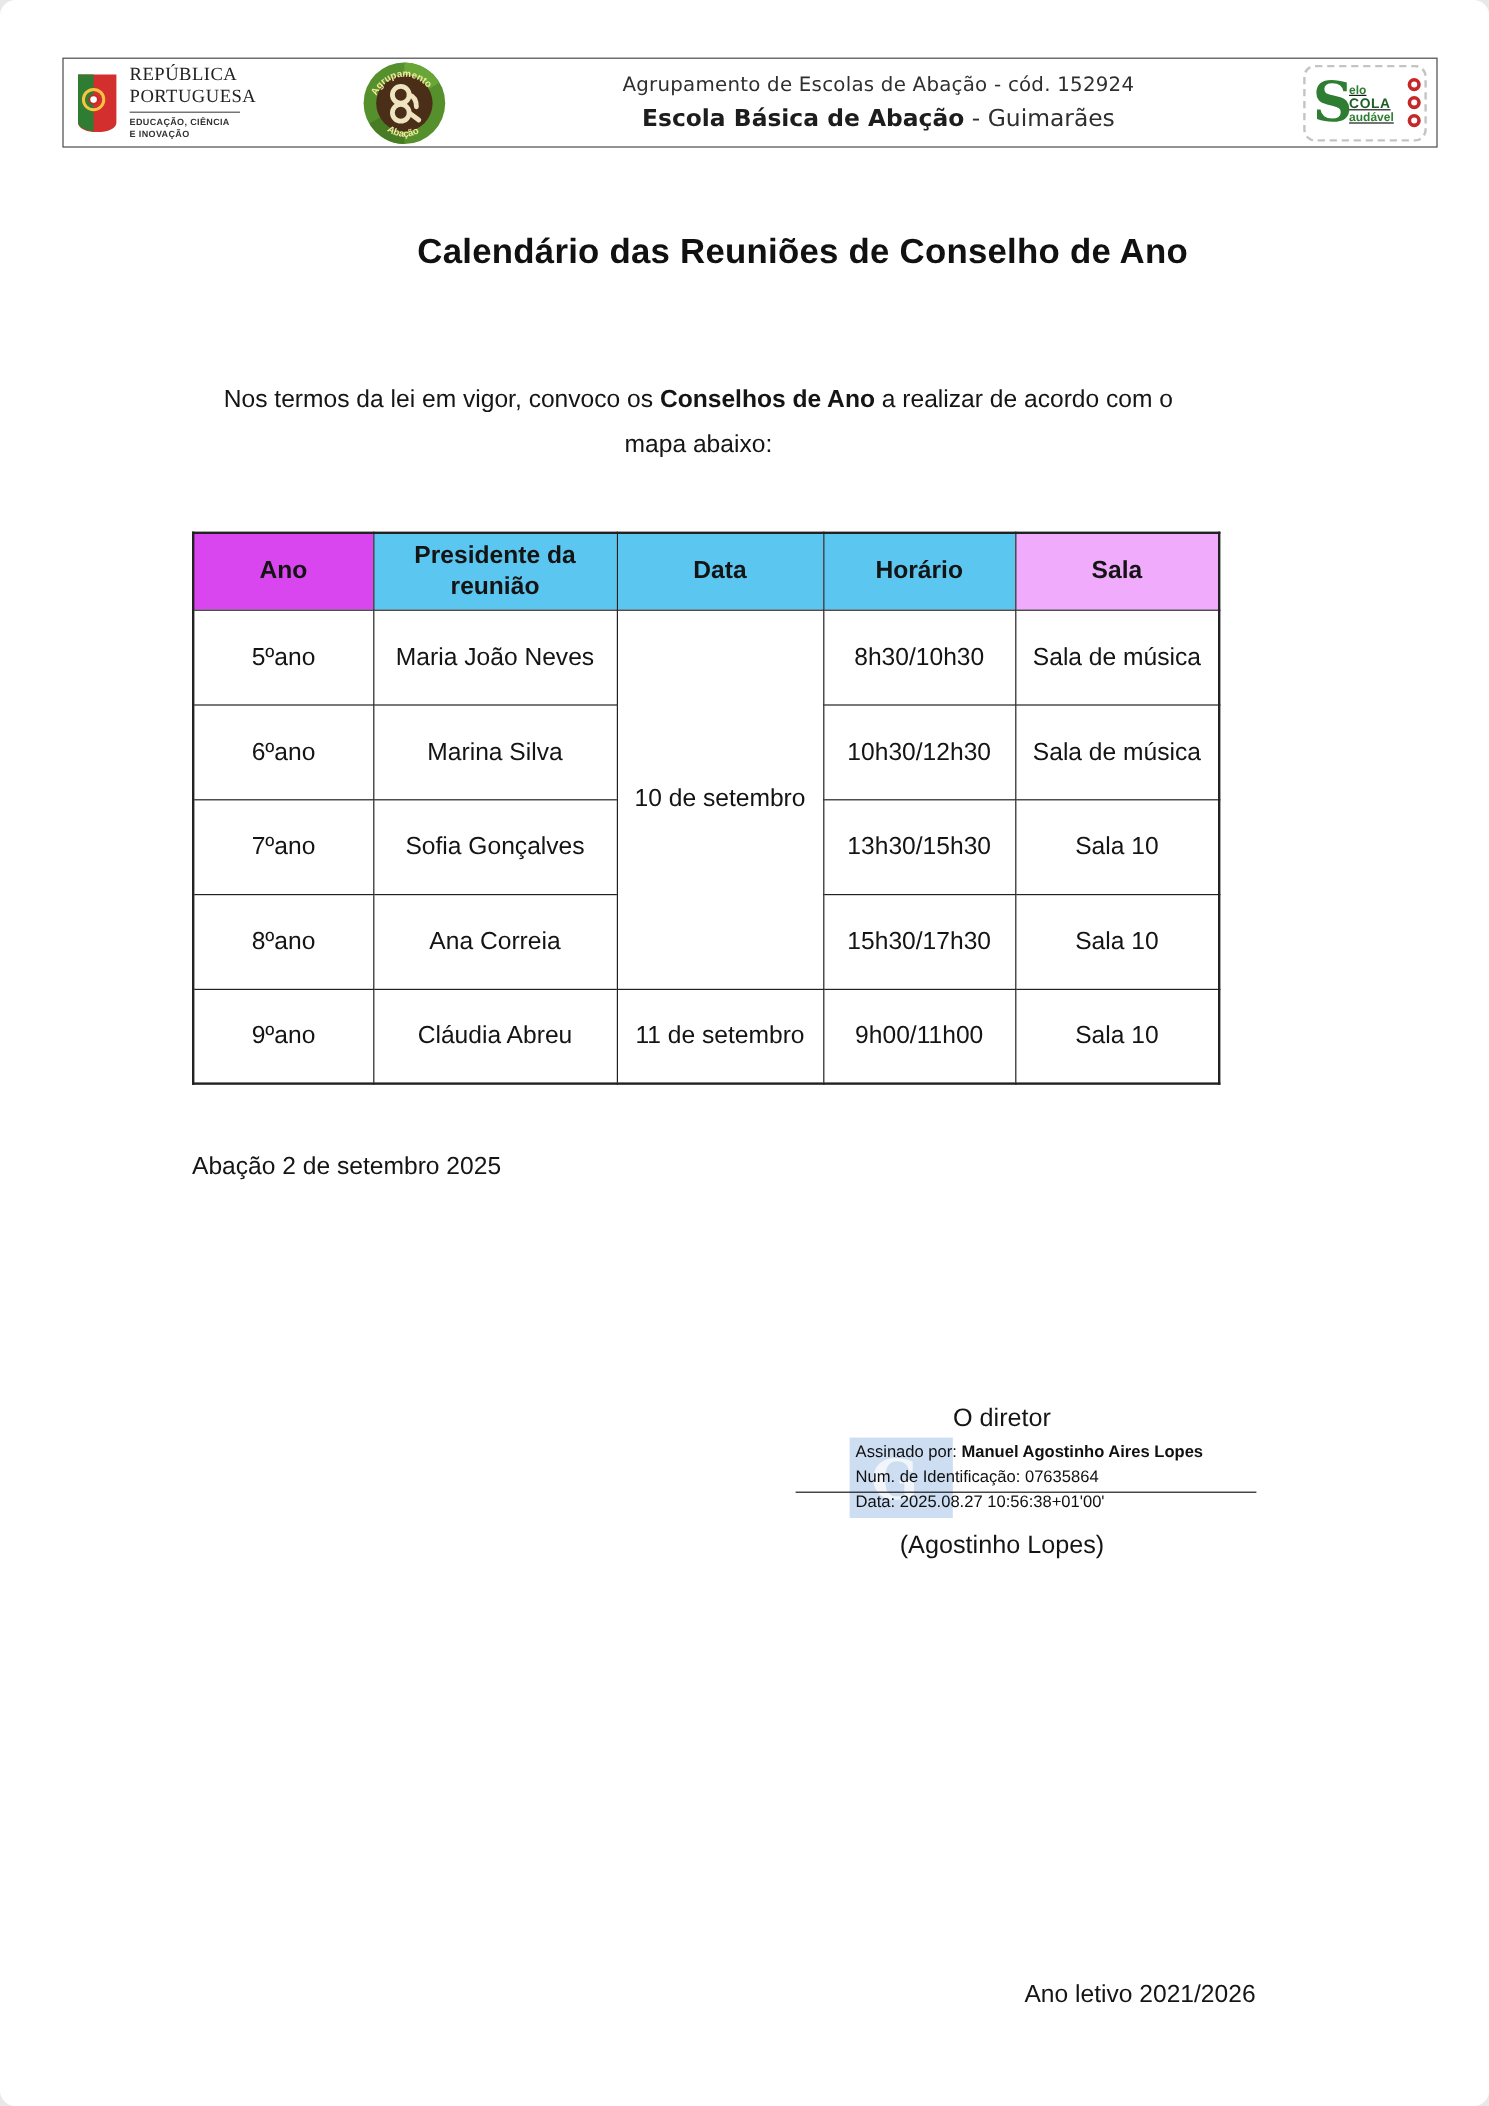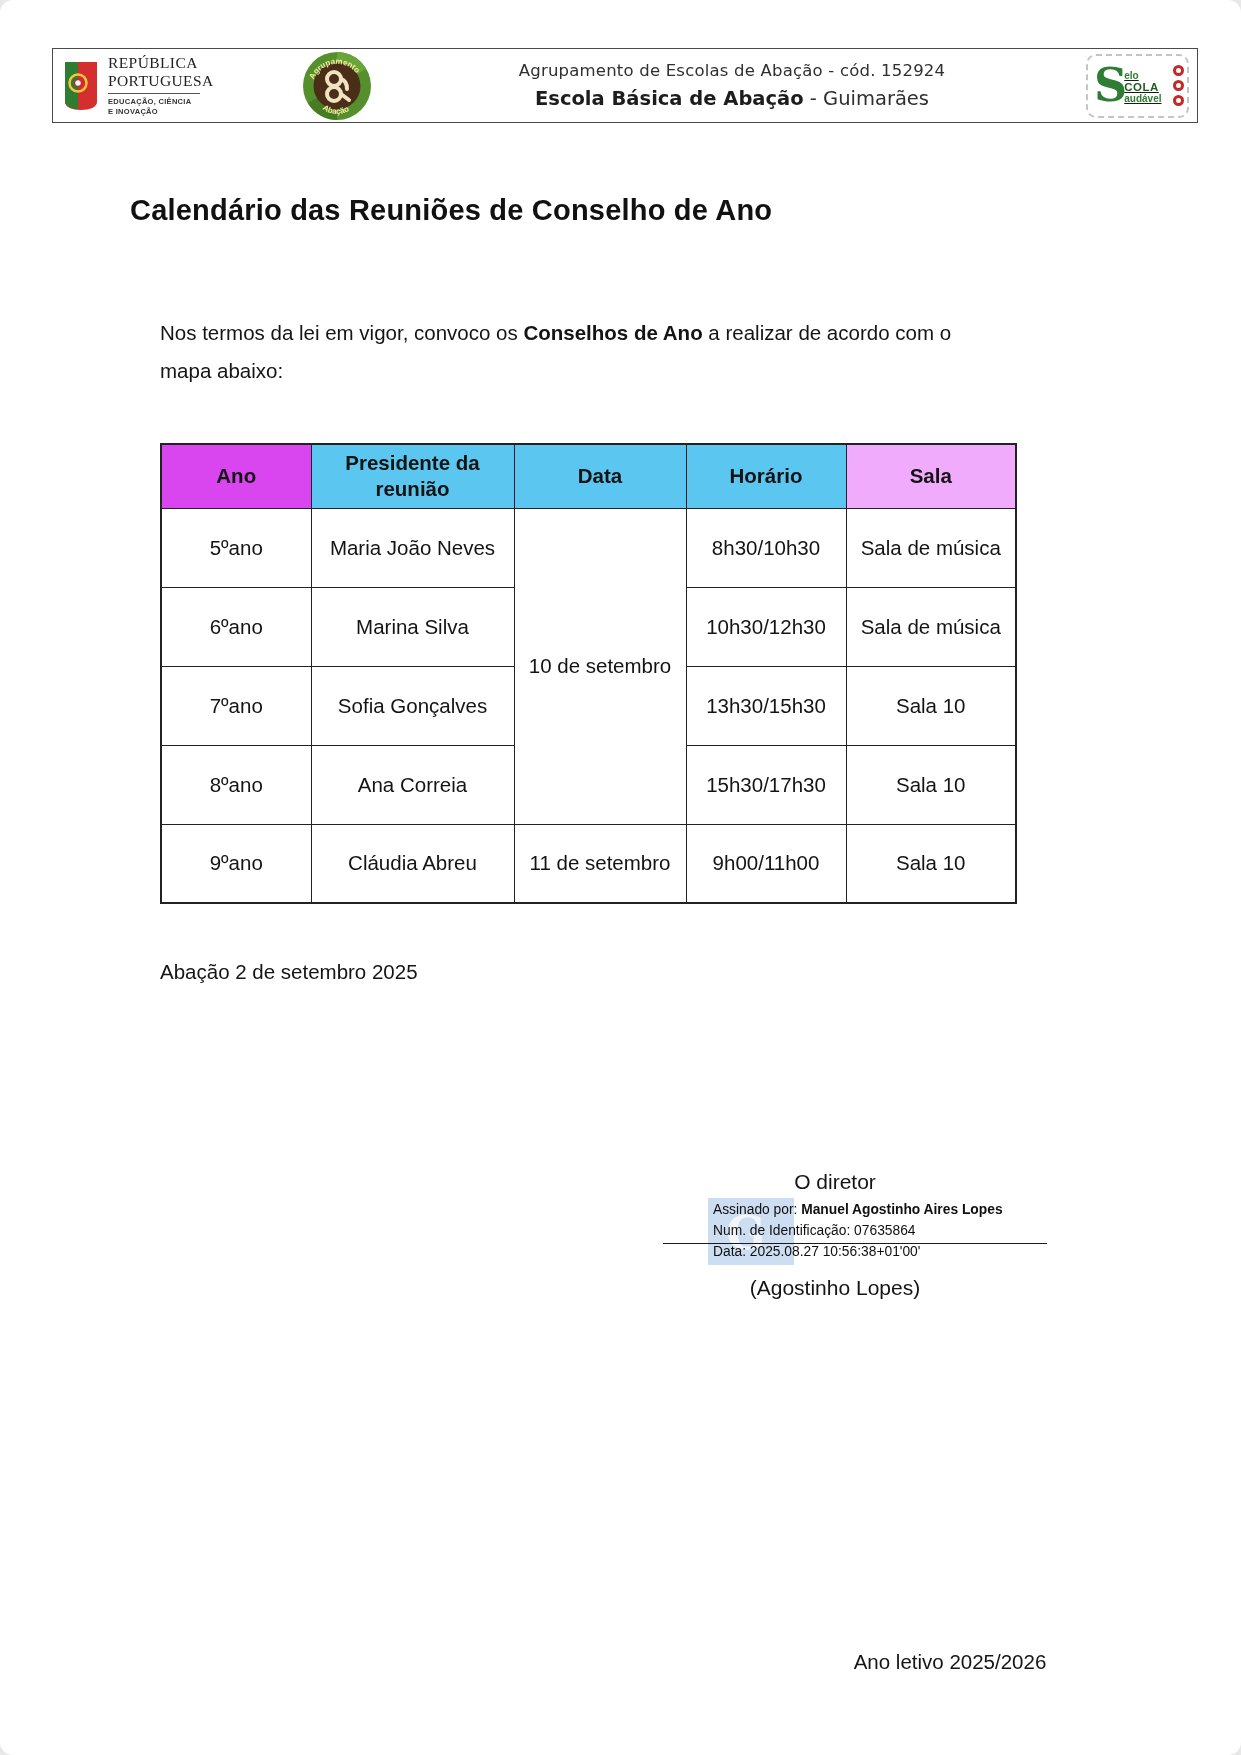--- a/index.html
+++ b/index.html
@@ -44,24 +44,24 @@
   .selo-s { font-family:"DejaVu Serif", serif; font-size:46px; font-weight:bold; color:#2e7d32; line-height:.9; }
   .selo-words { display:flex; flex-direction:column; margin-left:-3px; margin-top:2px;text-decoration:underline; }
   .selo-w1 { font-size:10px; font-weight:bold; color:#2e7d32; }
   .selo-w2 { font-size:11.5px; font-weight:bold; color:#1b5e20; letter-spacing:.5px; }
   .selo-w3 { font-size:10px; font-weight:bold; color:#2e7d32; }
   .selo-dots { display:flex; flex-direction:column; gap:4px; margin-left:auto; }
   .selo-dot { width:11px; height:11px; border:3.5px solid #c62828; border-radius:50%; background:#fff; }
 
   
   .title {
-    position:absolute; left:130px; top:194px; width:860px; text-align:left;
+    position:absolute; left:130px; top:194px; width:860px; text-align:right;
     font-size:29px; font-weight:bold; color:#111; letter-spacing:.2px;
   }
-  .intro { position:absolute; left:160px; top:314px; width:812px; font-size:20.5px; line-height:38px; color:#151515; }
+  .intro { position:absolute; left:176px; top:314px; width:812px; font-size:20.5px; line-height:38px; color:#151515;text-align:center; }
   .intro b { font-weight:bold; }
 
   
   .tblwrap { position:absolute; left:160px; top:443px; }
   table.cal { border-collapse:collapse; table-layout:fixed; border:2px solid #222; }
   table.cal th, table.cal td {
     border:1px solid #222; text-align:center; vertical-align:middle;
     font-size:20.5px; color:#141414; padding:0 6px; overflow:hidden;
   }
   table.cal th { height:64px; font-weight:bold; line-height:1.3; }
@@ -212,15 +212,15 @@
     <span class="stampmark">G</span>
   </div>
   <div class="sigline"></div>
   <div class="sigtext">
     <div><span>Assinado por: </span><b>Manuel Agostinho Aires Lopes</b></div>
     <div>Num. de Identificação: 07635864</div>
     <div>Data: 2025.08.27 10:56:38+01'00'</div>
   </div>
   <div class="signame">(Agostinho Lopes)</div>
 
-  <div class="footer">Ano letivo 2025/2026</div>
+  <div class="footer">Ano letivo 2021/2026</div>
 
 </div>
 
 </body></html>

